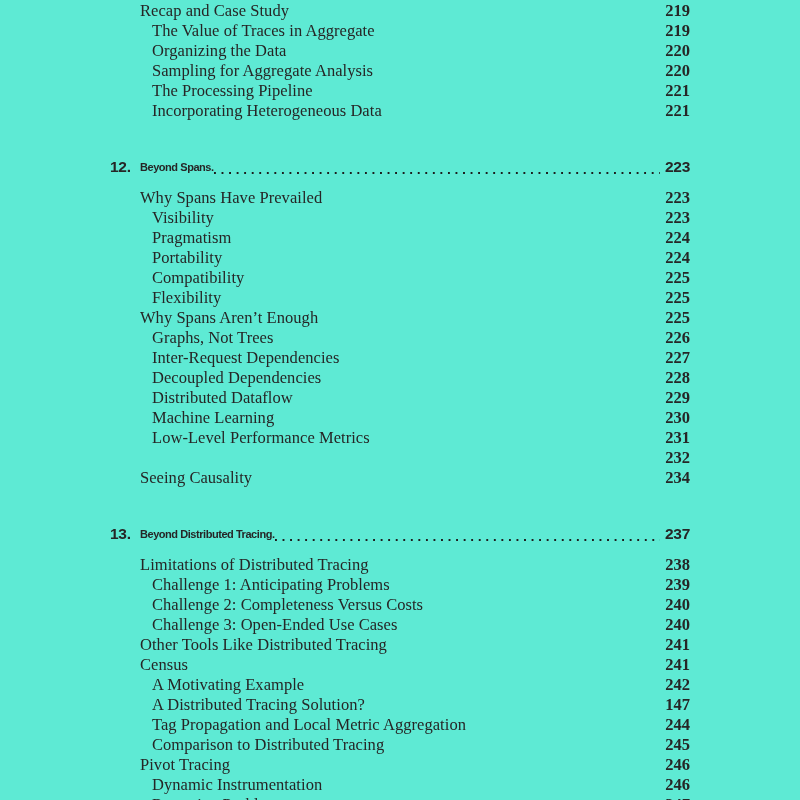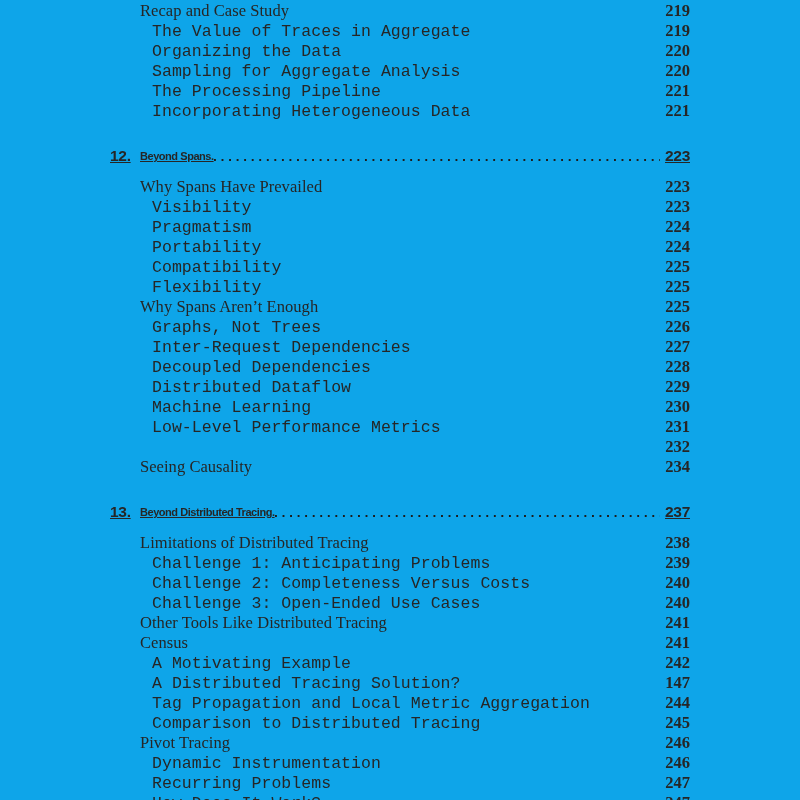--- a/index.html
+++ b/index.html
@@ -13,21 +13,21 @@
     overflow: hidden;
     font-family: "Liberation Serif", "DejaVu Serif", serif;
     color: #262626;
     -webkit-font-smoothing: antialiased;
   }
 
   #toc-page {
     position: relative;
     width: 800px;
     height: 800px;
-    background: #0ea5e9;
+    background: #5eead4;
     padding: 0;
     box-sizing: border-box;
   }
 
   .toc-body {
     position: absolute;
     left: 110px;
     top: -4px;
     width: 580px;
   }
@@ -57,34 +57,33 @@
   .toc-page-num {
     flex: 0 0 auto;
     text-align: right;
     font-size: 16.5px;
     min-width: 30px;
     font-weight: bold;
   }
 
   
   .level-1 .toc-title { padding-left: 30px; }
-  .level-2 .toc-title { padding-left: 42px; font-family: Liberation Mono, monospace; }
+  .level-2 .toc-title { padding-left: 42px; }
 
   
   .chapter-row {
     display: flex;
-    align-items: flex-start;
+    align-items: flex-end;
     height: 22px;
     line-height: 22px;
-    margin-top: 29px;
+    margin-top: 40px;
     margin-bottom: 5px;
     white-space: nowrap;
     font-family: "Liberation Sans", "DejaVu Sans", sans-serif;
     font-weight: bold;
-    text-decoration: underline;
   }
   .chapter-num {
     flex: 0 0 30px;
     font-size: 15.5px;
     letter-spacing: -0.3px;
   }
   .chapter-title {
     flex: 0 0 auto;
     font-size: 11px;
     letter-spacing: -0.45px;

